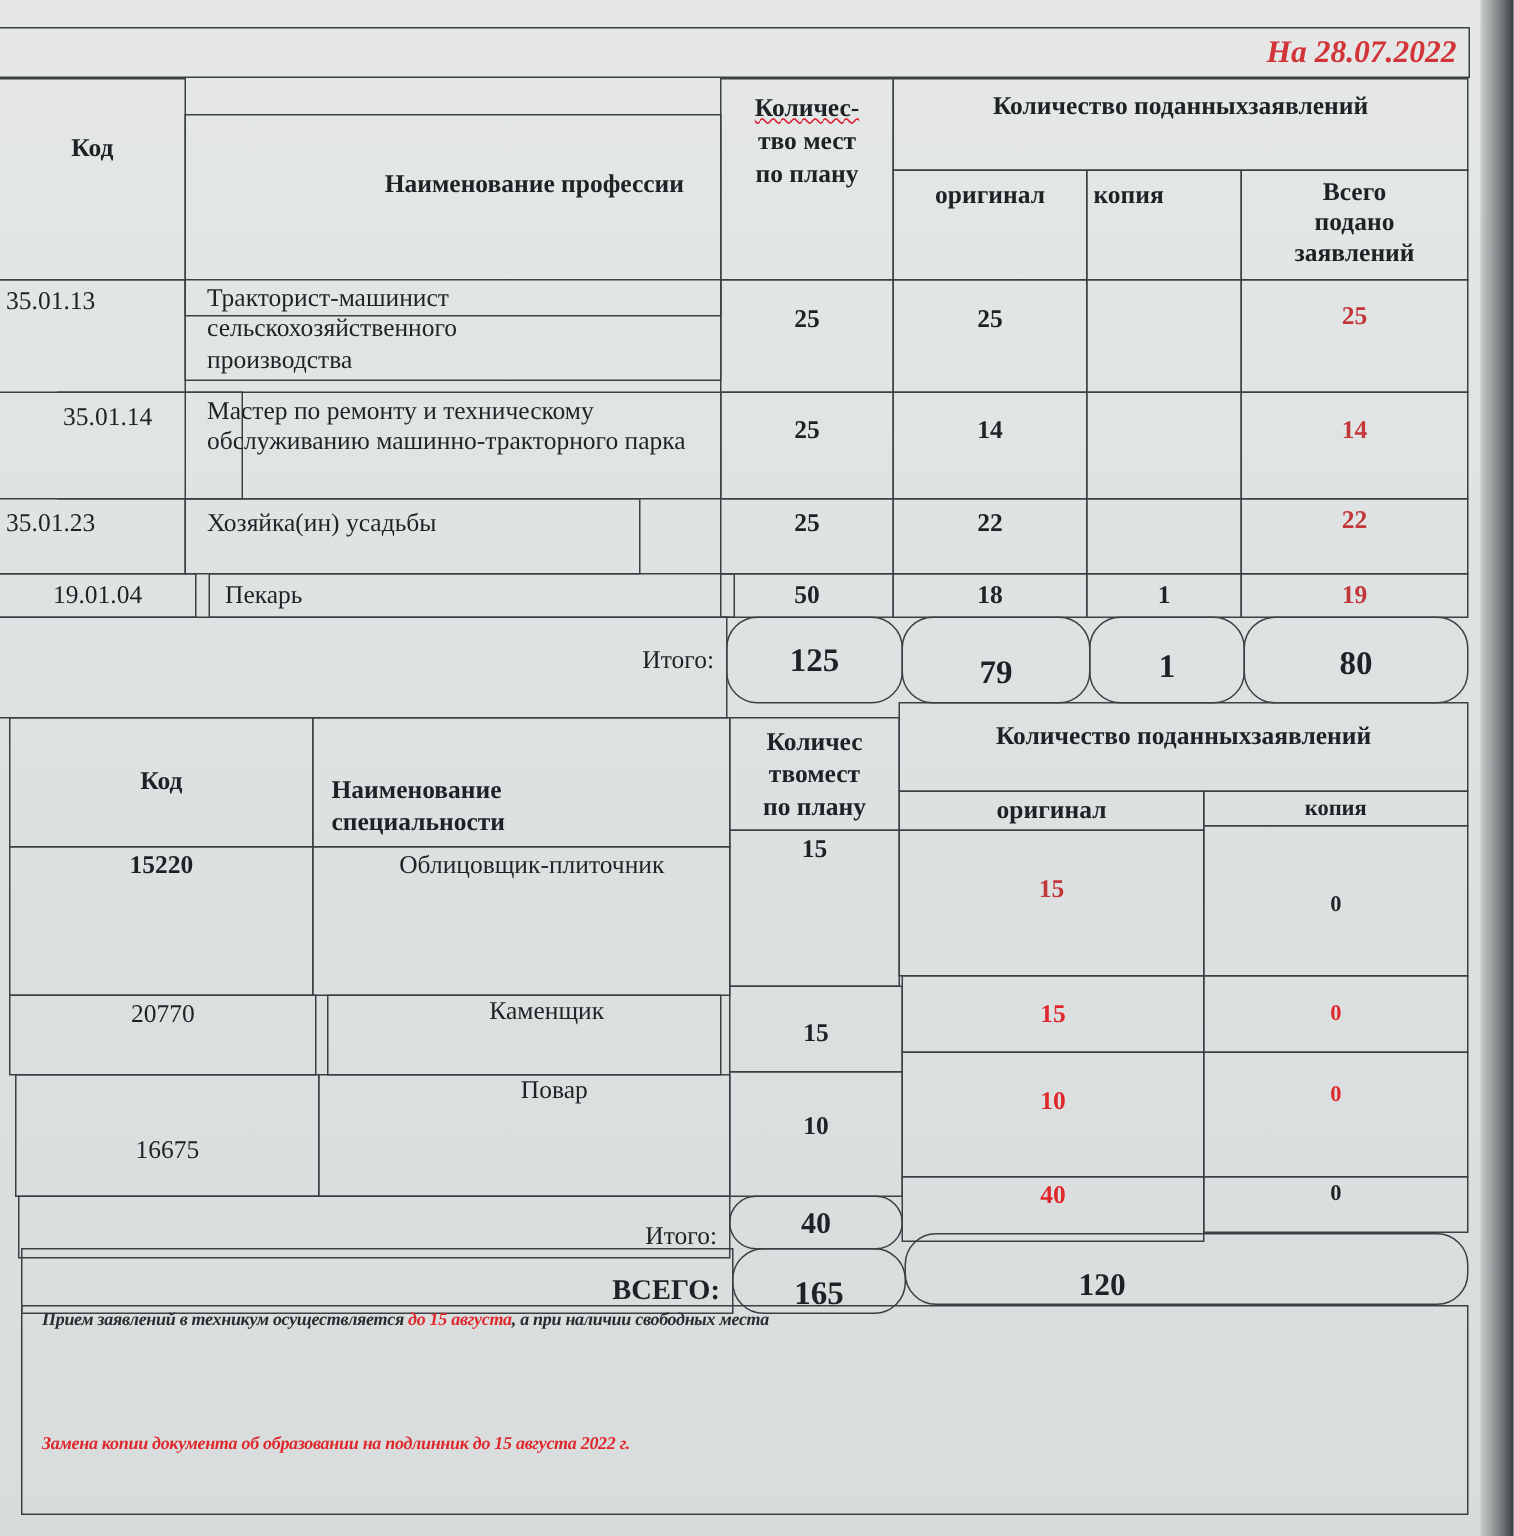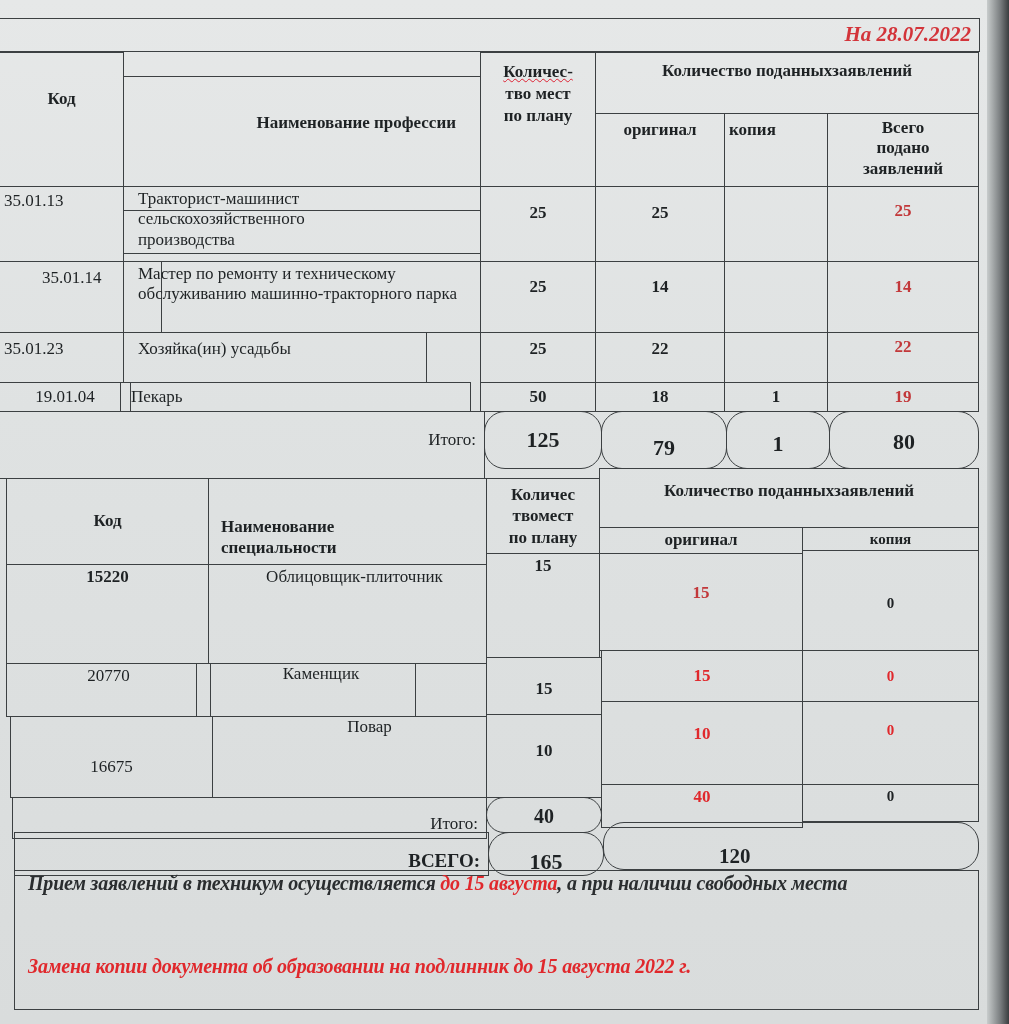--- a/index.html
+++ b/index.html
@@ -30,21 +30,21 @@
     .left { justify-content:flex-start; text-align:left; padding-left:8px; }
     .right { justify-content:flex-end; text-align:right; padding-right:8px; }
     .top { align-items:flex-start; padding-top:6px; }
     .hdr { font-weight:bold; font-size:17px; }
     .date {
       font-weight:bold; font-style:italic; color:#d3343a; font-size:21px;
     }
     .big { font-size:22px; font-weight:bold;border-radius:21px; }
     .note {
       position:absolute; font-style:italic; font-weight:bold;
-      font-size:20px; color:#2a2d2f; letter-spacing:-0.2px;
+      font-size:12px; color:#2a2d2f; letter-spacing:-0.2px;
     }
     .note .r { color:#e0282c; }
     .underline-red { text-decoration:underline wavy #d23; text-decoration-thickness:1px; }
   </style>
 </head>
 <body>
 
 <div class="page">
 
   <div class="cell" style="left:0;top:18px;width:980px;height:34px;justify-content:flex-end;padding-right:8px;border-left:none;">
@@ -94,21 +94,21 @@
     <div class="cell bold red" style="left:827px;top:261px;width:152px;height:72px;padding-bottom:20px;">14</div>
 
     <div class="cell left top" style="left:0;top:332px;width:124px;height:51px;border-left:none;padding-top:6px;padding-left:4px;">35.01.23</div>
     <div class="cell left top" style="left:123px;top:332px;width:304px;height:51px;padding-top:6px;padding-left:14px;">Хозяйка(ин) усадьбы</div>
     <div class="cell bold top" style="left:480px;top:332px;width:116px;height:51px;padding-top:6px;">25</div>
     <div class="cell bold top" style="left:595px;top:332px;width:130px;height:51px;padding-top:6px;">22</div>
     <div class="cell bold top" style="left:724px;top:332px;width:104px;height:51px;"></div>
     <div class="cell bold top red" style="left:827px;top:332px;width:152px;height:51px;padding-top:4px;">22</div>
 
     <div class="cell" style="left:0;top:382px;width:131px;height:30px;border-left:none;">19.01.04</div>
-    <div class="cell left" style="left:120px;top:382px;width:351px;height:30px;padding-left:10px;">Пекарь</div>
+    <div class="cell left" style="left:139px;top:382px;width:351px;height:30px;padding-left:10px;">Пекарь</div>
     <div class="cell bold" style="left:480px;top:382px;width:116px;height:30px;">50</div>
     <div class="cell bold" style="left:595px;top:382px;width:130px;height:30px;">18</div>
     <div class="cell bold" style="left:724px;top:382px;width:104px;height:30px;">1</div>
     <div class="cell bold red" style="left:827px;top:382px;width:152px;height:30px;">19</div>
 
     <div class="cell right" style="left:0;top:411px;width:485px;height:68px;border-left:none;align-items:flex-start;padding-top:18px;">Итого:</div>
     <div class="cell big" style="left:484px;top:411px;width:118px;height:58px;">125</div>
     <div class="cell big" style="left:601px;top:411px;width:126px;height:58px;padding-top:16px;">79</div>
     <div class="cell big" style="left:726px;top:411px;width:104px;height:58px;padding-top:8px;">1</div>
     <div class="cell big" style="left:829px;top:411px;width:150px;height:58px;padding-top:4px;">80</div>
@@ -137,21 +137,21 @@
       <span>копия</span>
     </div>
 
     <div class="cell bold top" style="left:6px;top:564px;width:203px;height:100px;padding-top:2px;">15220</div>
     <div class="cell top" style="left:208px;top:564px;width:279px;height:100px;padding-top:2px;padding-left:14px;">Облицовщик-плиточник</div>
     <div class="cell bold top" style="left:486px;top:553px;width:114px;height:105px;padding-top:2px;">15</div>
     <div class="cell bold red" style="left:599px;top:553px;width:204px;height:98px;padding-bottom:18px;">15</div>
     <div class="cell bold" style="left:802px;top:550px;width:177px;height:101px;padding-top:4px;font-size:15px;">0</div>
 
     <div class="cell top" style="left:6px;top:663px;width:205px;height:54px;padding-top:2px;">20770</div>
-    <div class="cell top" style="left:196px;top:663px;width:220px;height:54px;padding-top:0;padding-left:30px;">Каменщик</div>
+    <div class="cell top" style="left:218px;top:663px;width:263px;height:54px;padding-top:0;padding-left:30px;">Каменщик</div>
     <div class="cell bold" style="left:486px;top:657px;width:116px;height:58px;padding-top:6px;">15</div>
     <div class="cell bold brightred" style="left:601px;top:650px;width:202px;height:52px;">15</div>
     <div class="cell bold brightred" style="left:802px;top:650px;width:177px;height:52px;font-size:15px;">0</div>
 
     <div class="cell" style="left:10px;top:716px;width:203px;height:82px;padding-top:20px;">16675</div>
     <div class="cell top" style="left:212px;top:716px;width:275px;height:82px;padding-top:0;padding-left:40px;">Повар</div>
     <div class="cell bold" style="left:486px;top:714px;width:116px;height:84px;padding-bottom:10px;">10</div>
     <div class="cell bold brightred" style="left:601px;top:701px;width:202px;height:84px;padding-bottom:18px;">10</div>
     <div class="cell bold brightred" style="left:802px;top:701px;width:177px;height:84px;padding-bottom:26px;font-size:15px;">0</div>
 

